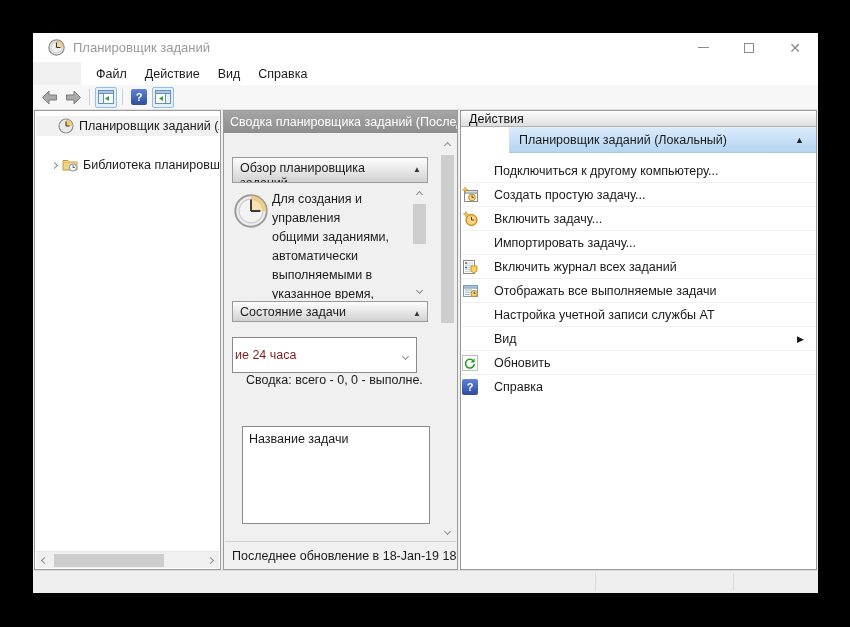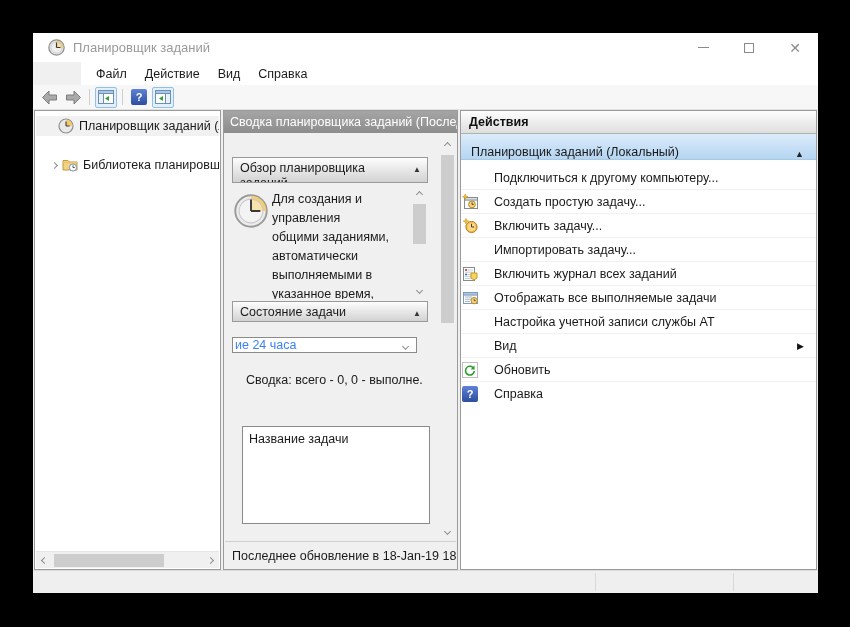--- a/index.html
+++ b/index.html
@@ -54,34 +54,34 @@
   
   .mid-header{height:22px;background:linear-gradient(#a5a5a5,#8d8d8d);color:#fff;font-size:12.5px;
     display:flex;align-items:center;padding:0 6px;white-space:nowrap;overflow:hidden;}
   .group-box-title{position:absolute;background:linear-gradient(#fdfdfd,#d2d2d2);border:1px solid #9a9a9a;
     font-size:12.5px;color:#1a1a1a;padding:3px 22px 0 7px;line-height:15px;overflow:hidden;}
   .gb-collapse{position:absolute;right:6px;top:4px;font-size:8px;color:#333;}
   .ov-body{position:absolute;top:75px;left:8px;width:196px;height:113px;overflow:hidden;}
   .ov-flex{display:flex;padding-top:4px;}
   .ov-clock{width:40px;flex:none;padding-left:2px;padding-top:4px;}
   .ov-text{font-size:12.5px;color:#1a1a1a;line-height:19px;width:118px;}
-  .combo{position:absolute;top:226px;left:8px;width:185px;height:16px;background:#fff;border:1px solid #8a8a8a;
-    display:flex;align-items:center;font-size:12.5px;color:#3b82f6;padding-left:2px;overflow:hidden;white-space:nowrap;}
+  .combo{position:absolute;top:226px;left:8px;width:185px;height:36px;background:#fff;border:1px solid #8a8a8a;
+    display:flex;align-items:center;font-size:12.5px;color:#7f1d1d;padding-left:2px;overflow:hidden;white-space:nowrap;}
   .combo .dd{margin-left:auto;margin-right:8px;}
   .sum-line{position:absolute;top:262px;left:22px;right:34px;font-size:12.5px;color:#1a1a1a;white-space:nowrap;overflow:hidden;}
   .listbox{position:absolute;top:315px;left:18px;width:188px;height:98px;background:#fff;border:1px solid #8a8a8a;
     font-size:12.5px;color:#1a1a1a;padding:5px 6px;overflow:hidden;white-space:nowrap;}
   .mid-footer{position:absolute;left:1px;right:1px;bottom:0;height:28px;background:#f0f0f0;border-top:1px solid #cfcfcf;
     font-size:12.5px;color:#1a1a1a;display:flex;align-items:center;padding-left:7px;white-space:nowrap;overflow:hidden;}
 
   
-  .act-header{height:23px;background:linear-gradient(#fdfdfd,#dedede);border-bottom:1px solid #b0b0b0;
-    font-size:12.5px;font-weight:bold;color:#111;display:flex;align-items:center;padding-left:8px;}
+  .act-header{height:16px;background:linear-gradient(#fdfdfd,#dedede);border-bottom:1px solid #b0b0b0;
+    font-size:12.5px;font-weight:normal;color:#111;display:flex;align-items:center;padding-left:8px;}
   .act-group{height:26px;background:linear-gradient(#dcecfb,#b4d5f2);border-bottom:1px solid #a8c8e4;
-    font-size:12.5px;color:#1a1a1a;display:flex;align-items:flex-end;padding:0 12px 0 10px;}
+    font-size:12.5px;color:#1a1a1a;display:flex;align-items:center;padding:0 12px 0 10px;margin-left:48px;}
   .act-group .gcollapse{margin-left:auto;font-size:9px;color:#222;}
   .act-list{padding-top:6px;}
   .action-row{height:24px;display:flex;align-items:center;border-bottom:1px solid #f1f1f1;padding:0 12px 0 0;}
   .action-row .slot{width:18px;height:16px;margin-right:15px;flex:none;display:flex;align-items:center;justify-content:center;}
   .action-row .lbl{font-size:12.5px;color:#1a1a1a;white-space:nowrap;overflow:hidden;}
   .action-row .sub-arrow{margin-left:auto;font-size:9px;color:#111;}
 
   
   .statusbar{position:absolute;left:0;right:0;bottom:0;height:23px;background:#efefef;border-top:1px solid #dadada;}
   .status-div{position:absolute;top:2px;bottom:2px;width:1px;background:#d9d9d9;}

